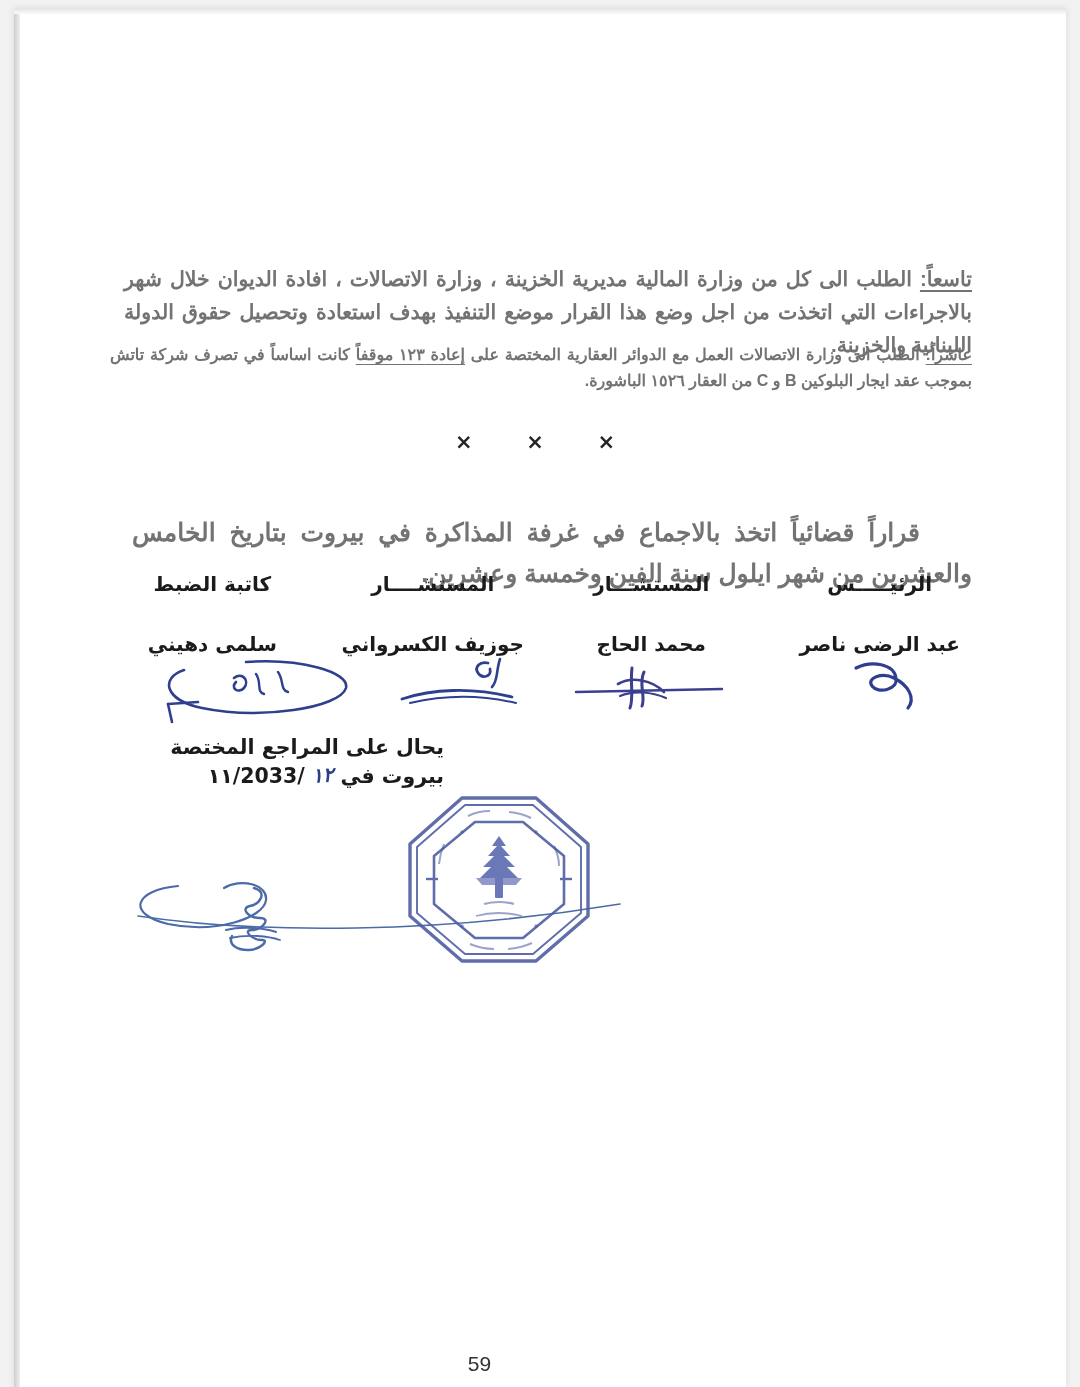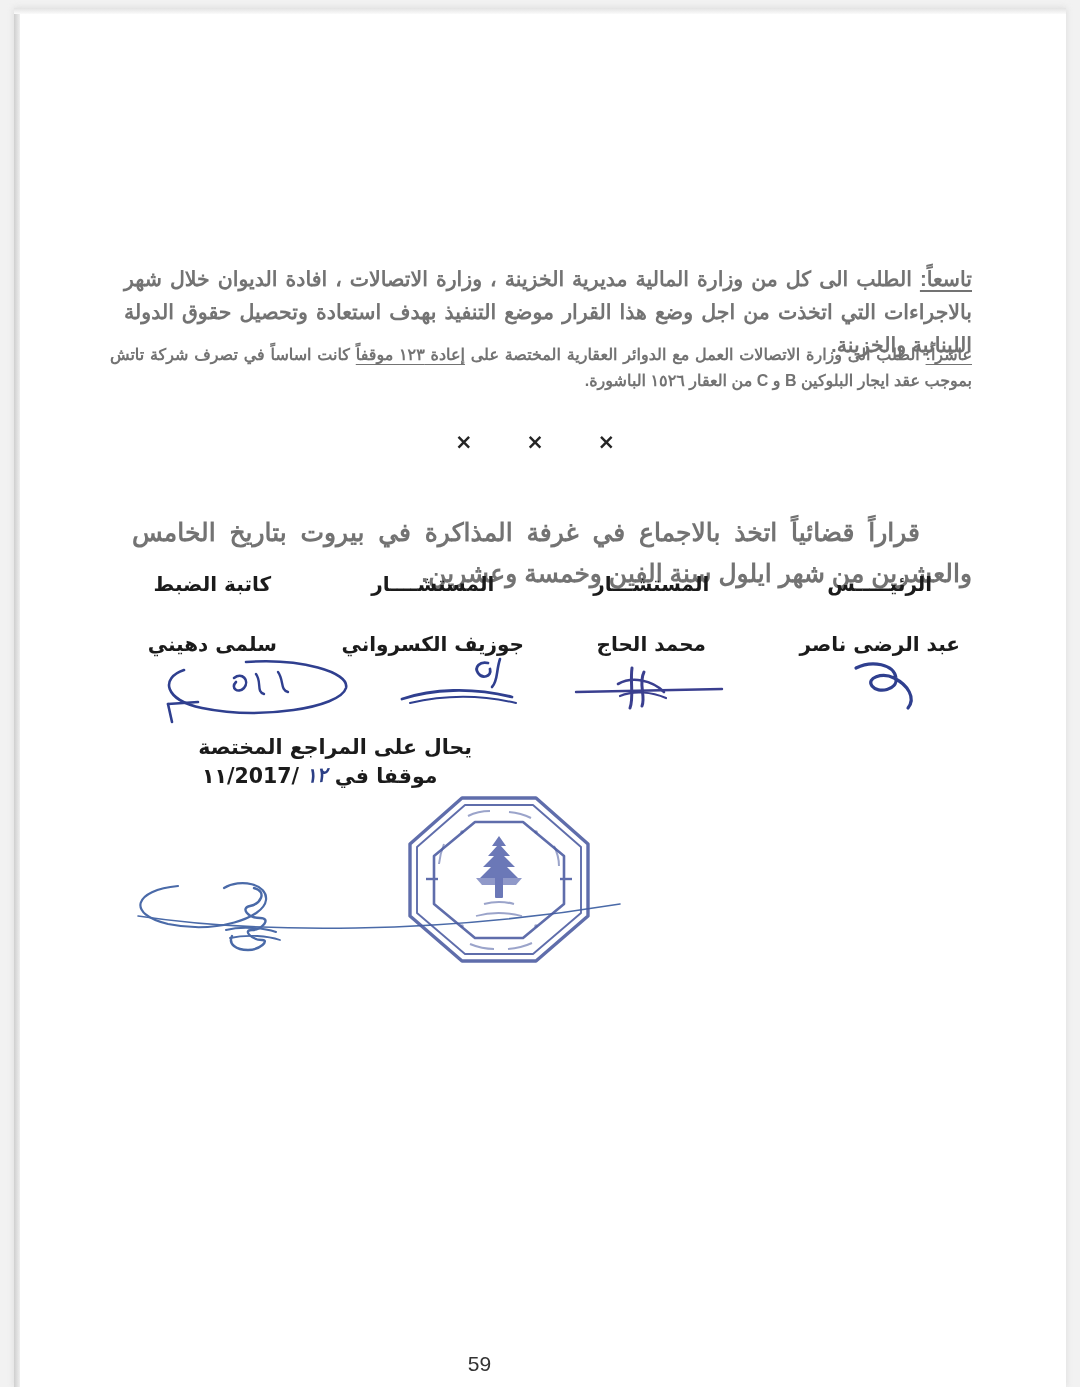--- a/index.html
+++ b/index.html
@@ -131,23 +131,23 @@
 
   
   .ink {
     position: absolute;
     pointer-events: none;
   }
 
   
   .endorse {
     position: absolute;
-    right: 608px;
+    right: 636px;
     top: 733px;
-    text-align: left;
+    text-align: right;
     direction: rtl;
     color: #1b1b1b;
     font-family: "DejaVu Sans", "Liberation Sans", sans-serif;
     font-weight: 700;
     font-size: 20.5px;
     line-height: 1.42;
     width: 270px;
   }
   .endorse .ln { white-space: nowrap; }
   .date-line {
@@ -254,23 +254,23 @@
     <path d="M84 30 C92 24, 100 32, 94 40 C88 46, 80 40, 86 34" stroke="#2f3f8f" stroke-width="2.6" stroke-linecap="round"></path>
     <path d="M106 26 C112 34, 106 44, 114 46" stroke="#2f3f8f" stroke-width="2.4" stroke-linecap="round"></path>
     <path d="M128 24 C134 32, 130 42, 138 44" stroke="#2f3f8f" stroke-width="2.4" stroke-linecap="round"></path>
     <path d="M18 56 L22 74" stroke="#2f3f8f" stroke-width="2.6" stroke-linecap="round"></path>
     <path d="M18 56 L48 54" stroke="#2f3f8f" stroke-width="2.6" stroke-linecap="round"></path>
   </svg>
 
   <div class="endorse">
     <div class="ln">يحال على المراجع المختصة</div>
     <div class="ln date-line">
-      <span>موقفا في</span>
+      <span>بيروت في</span>
       <span class="hand-day">١٢</span>
-      <span>/١١/2017</span>
+      <span>/١١/2033</span>
     </div>
   </div>
 
   <svg class="ink" style="left:108px; top:838px; width:520px; height:130px;" viewBox="0 0 520 130" fill="none">
     <path d="M70 48 C26 52, 18 76, 60 86 C108 96, 156 80, 158 62 C160 46, 132 40, 116 50" stroke="#4a6aa8" stroke-width="2.2" stroke-linecap="round"></path>
     <path d="M146 50 C160 54, 152 66, 142 68 C132 70, 140 80, 152 80 C164 80, 154 92, 144 92
              C134 92, 144 102, 154 102 C162 102, 152 112, 140 112 C128 112, 120 106, 124 98" stroke="#4a6aa8" stroke-width="2.4" stroke-linecap="round"></path>
     <path d="M118 92 C134 88, 156 90, 168 94" stroke="#4a6aa8" stroke-width="2" stroke-linecap="round"></path>
     <path d="M122 100 C140 96, 160 98, 172 102" stroke="#4a6aa8" stroke-width="1.8" stroke-linecap="round"></path>
     <path d="M30 78 C150 96, 330 96, 512 66" stroke="#4a6aa8" stroke-width="1.6" stroke-linecap="round"></path>

